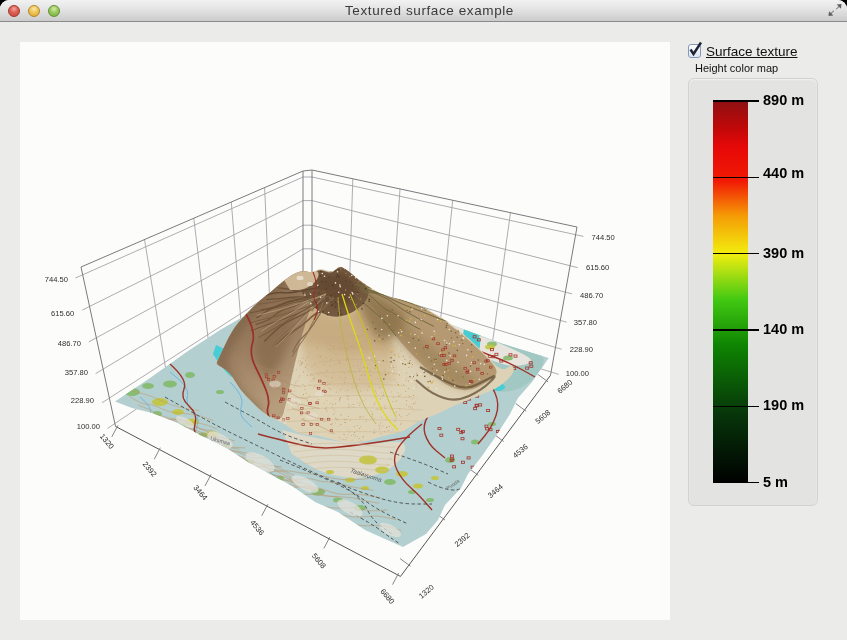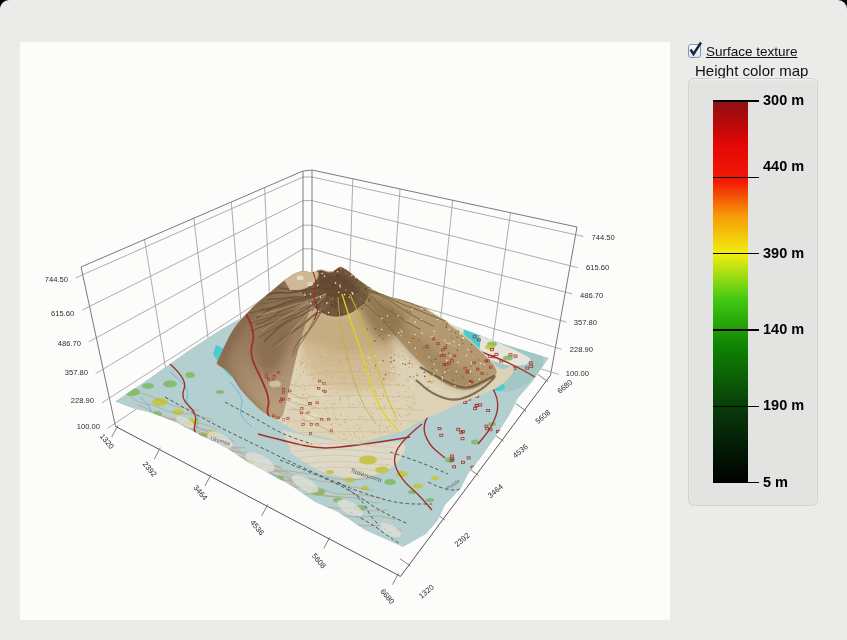--- a/index.html
+++ b/index.html
@@ -6,21 +6,21 @@
 .tbar{position:absolute;left:0;top:0;width:847px;height:22px;background:linear-gradient(#f2f2f2,#e3e3e3 45%,#d2d2d2 85%,#cbcbcb);border-bottom:1px solid #8b8b8b;}
 .tl{position:absolute;top:5px;width:12px;height:12px;border-radius:50%;}
 .tl.r{left:8px;background:radial-gradient(circle at 50% 30%,#f3a89e,#dd6459 40%,#cc4337);border:0.5px solid #9f382e;}
 .tl.y{left:28px;background:radial-gradient(circle at 50% 30%,#fae8ac,#f0c95e 40%,#dda02a);border:0.5px solid #b0872c;}
 .tl.g{left:48px;background:radial-gradient(circle at 50% 30%,#d4eeaa,#a0cc62 40%,#6da838);border:0.5px solid #639237;}
 .title{position:absolute;left:6px;top:3px;width:100%;text-align:center;font-size:13.5px;letter-spacing:0.6px;color:#3a3a3a;}
 .fsicon{position:absolute;left:828px;top:3px;width:14px;height:14px;}
 .plot{position:absolute;left:20px;top:42px;width:650px;height:578px;background:#fcfdfb;}
 .cb{position:absolute;left:688px;top:44px;width:13px;height:14px;background:linear-gradient(#fff,#dce4f2);border:1px solid #8298bc;border-radius:3px;}
 .cblab{position:absolute;left:706px;top:44px;font-size:13.5px;color:#111;text-decoration:underline;}
-.hlab{position:absolute;left:695px;top:62px;font-size:15px;color:#111;text-align:right;}
+.hlab{position:absolute;left:695px;top:62px;font-size:11px;color:#111;text-align:right;}
 .panel{position:absolute;left:688px;top:78px;width:130px;height:428px;background:#e3e4e2;border:1px solid #d2d3d1;border-radius:6px;box-shadow:inset 0 1px 2px rgba(255,255,255,.6);}
 .gbar{position:absolute;left:713px;top:101px;width:35px;height:382px;background:linear-gradient(to top,#000 0%,#07350a 18%,#0e8402 36%,#42c912 48%,#b8e112 56%,#f2ee0e 60%,#f59b06 70%,#f21a04 79%,#e60808 88%,#c00808 93%,#8e1113 100%);}
 .btick{position:absolute;left:713px;width:46px;height:1.5px;background:#000;}
 .blab{position:absolute;left:763px;font-size:14.5px;font-weight:bold;color:#000;}
 </style></head><body>
 <div class="win">
 <div class="plot">
 <svg width="650" height="578" viewBox="0 0 650 578">
 <line x1="62.7" y1="232.8" x2="55.4" y2="236.0" stroke="#a7a1a8" stroke-width="0.9"></line>
 <line x1="69.4" y1="264.5" x2="62.2" y2="268.1" stroke="#a7a1a8" stroke-width="0.9"></line>
@@ -1271,23 +1271,35 @@
 </div>
 <div class="cb"></div>
 <svg style="position:absolute;left:686px;top:40px" width="20" height="20">
       <path d="M4.5,9.5 L7.5,14 L15,2.5" fill="none" stroke="#1d2438" stroke-width="2.4"></path>
     </svg>
 <div class="cblab">Surface texture</div>
 <div class="hlab">Height color map</div>
 <div class="panel"></div>
 <div class="gbar"></div>
 <div class="btick" style="top:100.2px"></div>
-<div class="blab" style="top:92.0px">300 m</div>
+<div class="blab" style="top:92.0px">890 m</div>
 <div class="btick" style="top:176.6px"></div>
-<div class="blab" style="top:158px">440 m</div>
+<div class="blab" style="top:165px">440 m</div>
 <div class="btick" style="top:252.9px"></div>
 <div class="blab" style="top:244.7px">390 m</div>
 <div class="btick" style="top:329.2px"></div>
 <div class="blab" style="top:321.0px">140 m</div>
 <div class="btick" style="top:405.6px"></div>
 <div class="blab" style="top:397.3px">190 m</div>
 <div class="btick" style="top:481.9px"></div>
 <div class="blab" style="top:473.7px">5 m</div>
+<div class="tbar">
+<div class="tl r"></div>
+      <div class="tl y"></div>
+      <div class="tl g"></div>
+<div class="title">Textured surface example</div>
+<svg class="fsicon" viewBox="0 0 14 14">
+        <g fill="#5f5f5f">
+          <path d="M7.9,6.1 L10.6,3.4 L8.7,1.5 L13.5,1.0 L13.0,5.8 L11.1,3.9 L8.4,6.6 Z"></path>
+          <path d="M6.1,7.9 L3.4,10.6 L5.3,12.5 L0.5,13.0 L1.0,8.2 L2.9,10.1 L5.6,7.4 Z"></path>
+        </g>
+      </svg>
+</div>
 </div>
 </body></html>

